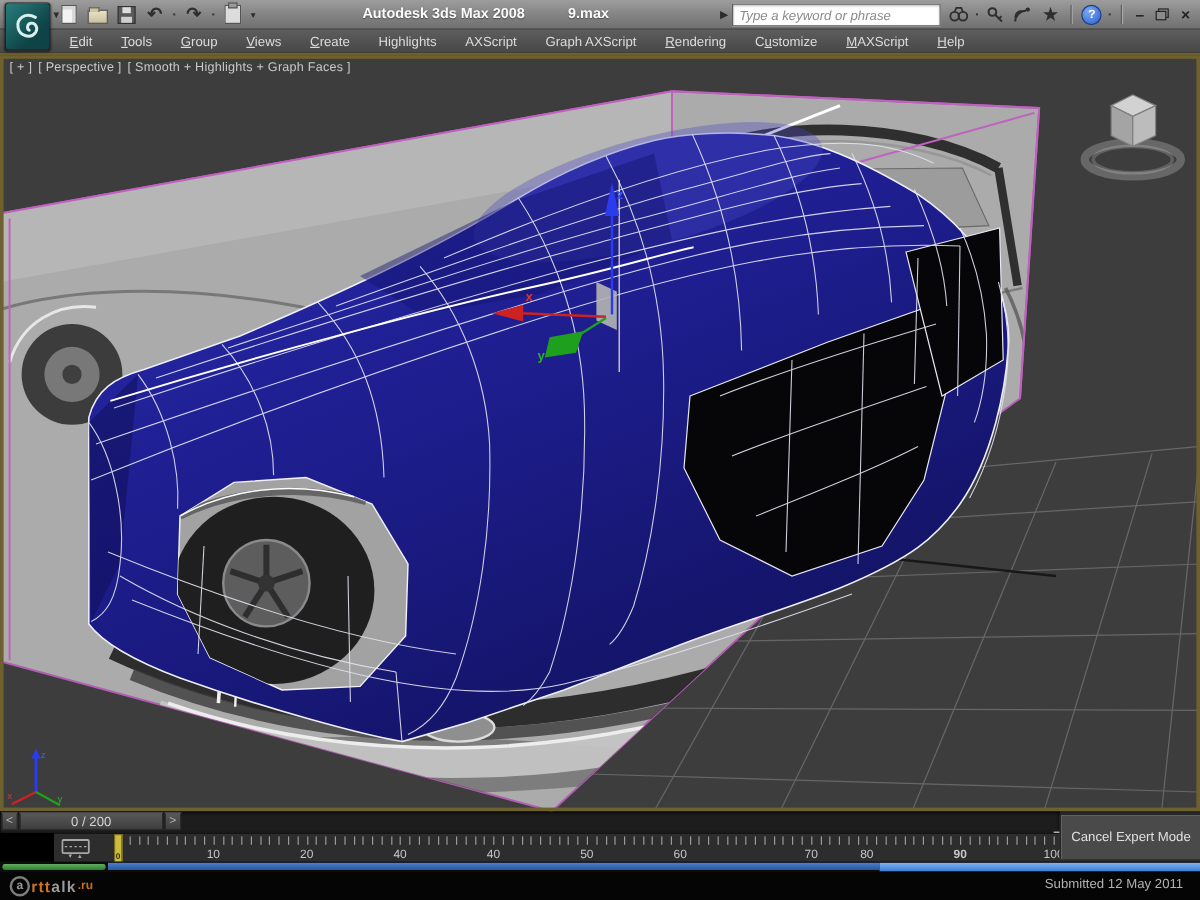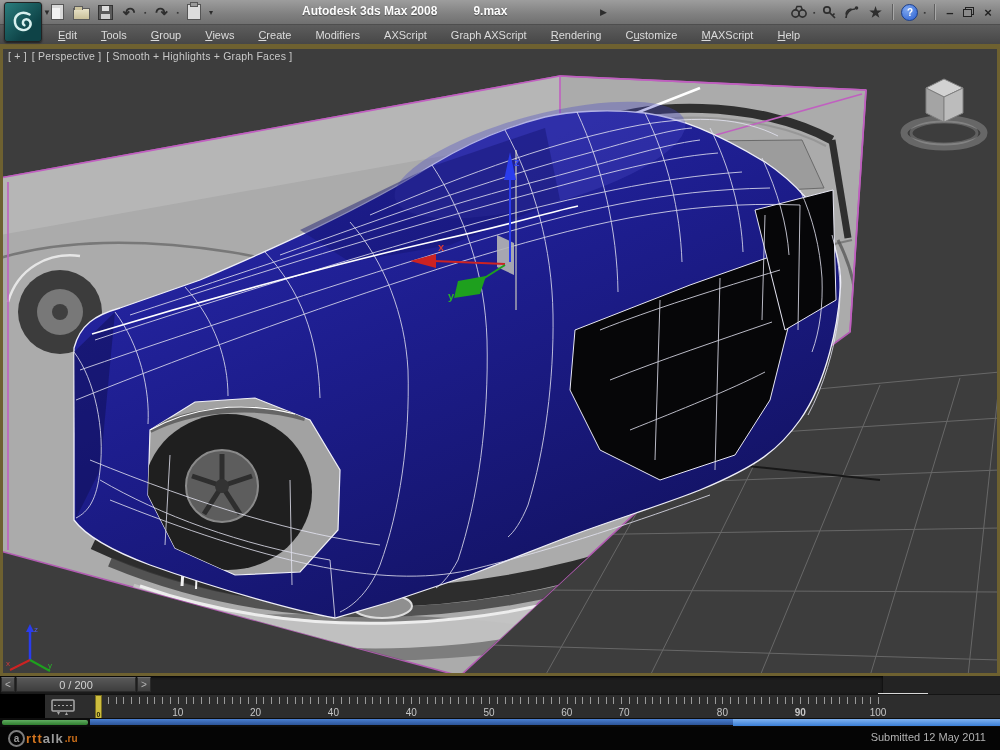--- a/index.html
+++ b/index.html
@@ -132,20 +132,23 @@
       <div class="tb-ic">
           <div class="clip-ic"></div>
         </div>
       <span style="font-size:8px;color:#2c2c2c;">▾</span>
     </div>
     <div class="title-text">
       <span>Autodesk 3ds Max  2008</span>
       <span>9.max</span>
     </div>
     <span class="pre-search-caret">▶</span>
+    <div class="search-box">
+      <input type="text" placeholder="Type a keyword or phrase" style="">
+    </div>
     <div class="tb-right">
       <div class="tb-ic">
         <svg width="16" height="14" viewBox="0 0 16 14">
           <circle cx="4.5" cy="8.5" r="3.6" fill="none" stroke="#2e2e2e" stroke-width="1.6"></circle>
           <circle cx="11.5" cy="8.5" r="3.6" fill="none" stroke="#2e2e2e" stroke-width="1.6"></circle>
           <path d="M4.5,5 L6,1.5 L10,1.5 L11.5,5" fill="none" stroke="#2e2e2e" stroke-width="1.5"></path>
         </svg>
       </div>
       <span class="mini-dot">▪</span>
       <div class="tb-ic">
@@ -181,21 +184,21 @@
     </svg>
   </div>
   <span class="app-caret">▼</span>
 
   <div class="menubar" id="menubar">
       <span class="menu-item"><u>E</u>dit</span>
       <span class="menu-item"><u>T</u>ools</span>
       <span class="menu-item"><u>G</u>roup</span>
       <span class="menu-item"><u>V</u>iews</span>
       <span class="menu-item"><u>C</u>reate</span>
-      <span class="menu-item">Modifiers</span>
+      <span class="menu-item">Highlights</span>
       <span class="menu-item">AXScript</span>
       <span class="menu-item">Graph AXScript</span>
       <span class="menu-item"><u>R</u>endering</span>
       <span class="menu-item">C<u>u</u>stomize</span>
       <span class="menu-item"><u>M</u>AXScript</span>
       <span class="menu-item"><u>H</u>elp</span>
     </div>
 
   <div class="viewport"></div>
 
@@ -512,31 +515,32 @@
         <div class="tick" style="left: 809.66px;"></div>
         <div class="tick" style="left: 817.44px;"></div>
         <div class="tick" style="left: 825.22px;"></div>
         <div class="tick" style="left: 833px;"></div>
         <div class="tick-num" style="left: 132.8px;">10</div>
         <div class="tick-num" style="left: 210.6px;">20</div>
         <div class="tick-num" style="left: 288.4px;">40</div>
         <div class="tick-num" style="left: 366.2px;">40</div>
         <div class="tick-num" style="left: 444px;">50</div>
         <div class="tick-num" style="left: 521.8px;">60</div>
-        <div class="tick-num" style="left: 579px;">70</div>
+        <div class="tick-num" style="left: 631px;">70</div>
         <div class="tick-num" style="left: 677.4px;">80</div>
         <div class="tick-num" style="left: 755.2px; font-weight: bold;">90</div>
         <div class="tick-num" style="left: 833px;">100</div>
       </div>
     <div class="marker">
         <span>0</span>
       </div>
     <div class="ruler-endline"></div>
   </div>
 
+  <div class="cancel-expert">Cancel Expert Mode</div>
 
   <div class="progress">
     <div class="seg-green"></div>
     <div class="seg-blue-a"></div>
     <div class="seg-blue-b"></div>
   </div>
 
   <div class="footer">
     <div class="wm">
       <span class="wm-circle">a</span>

